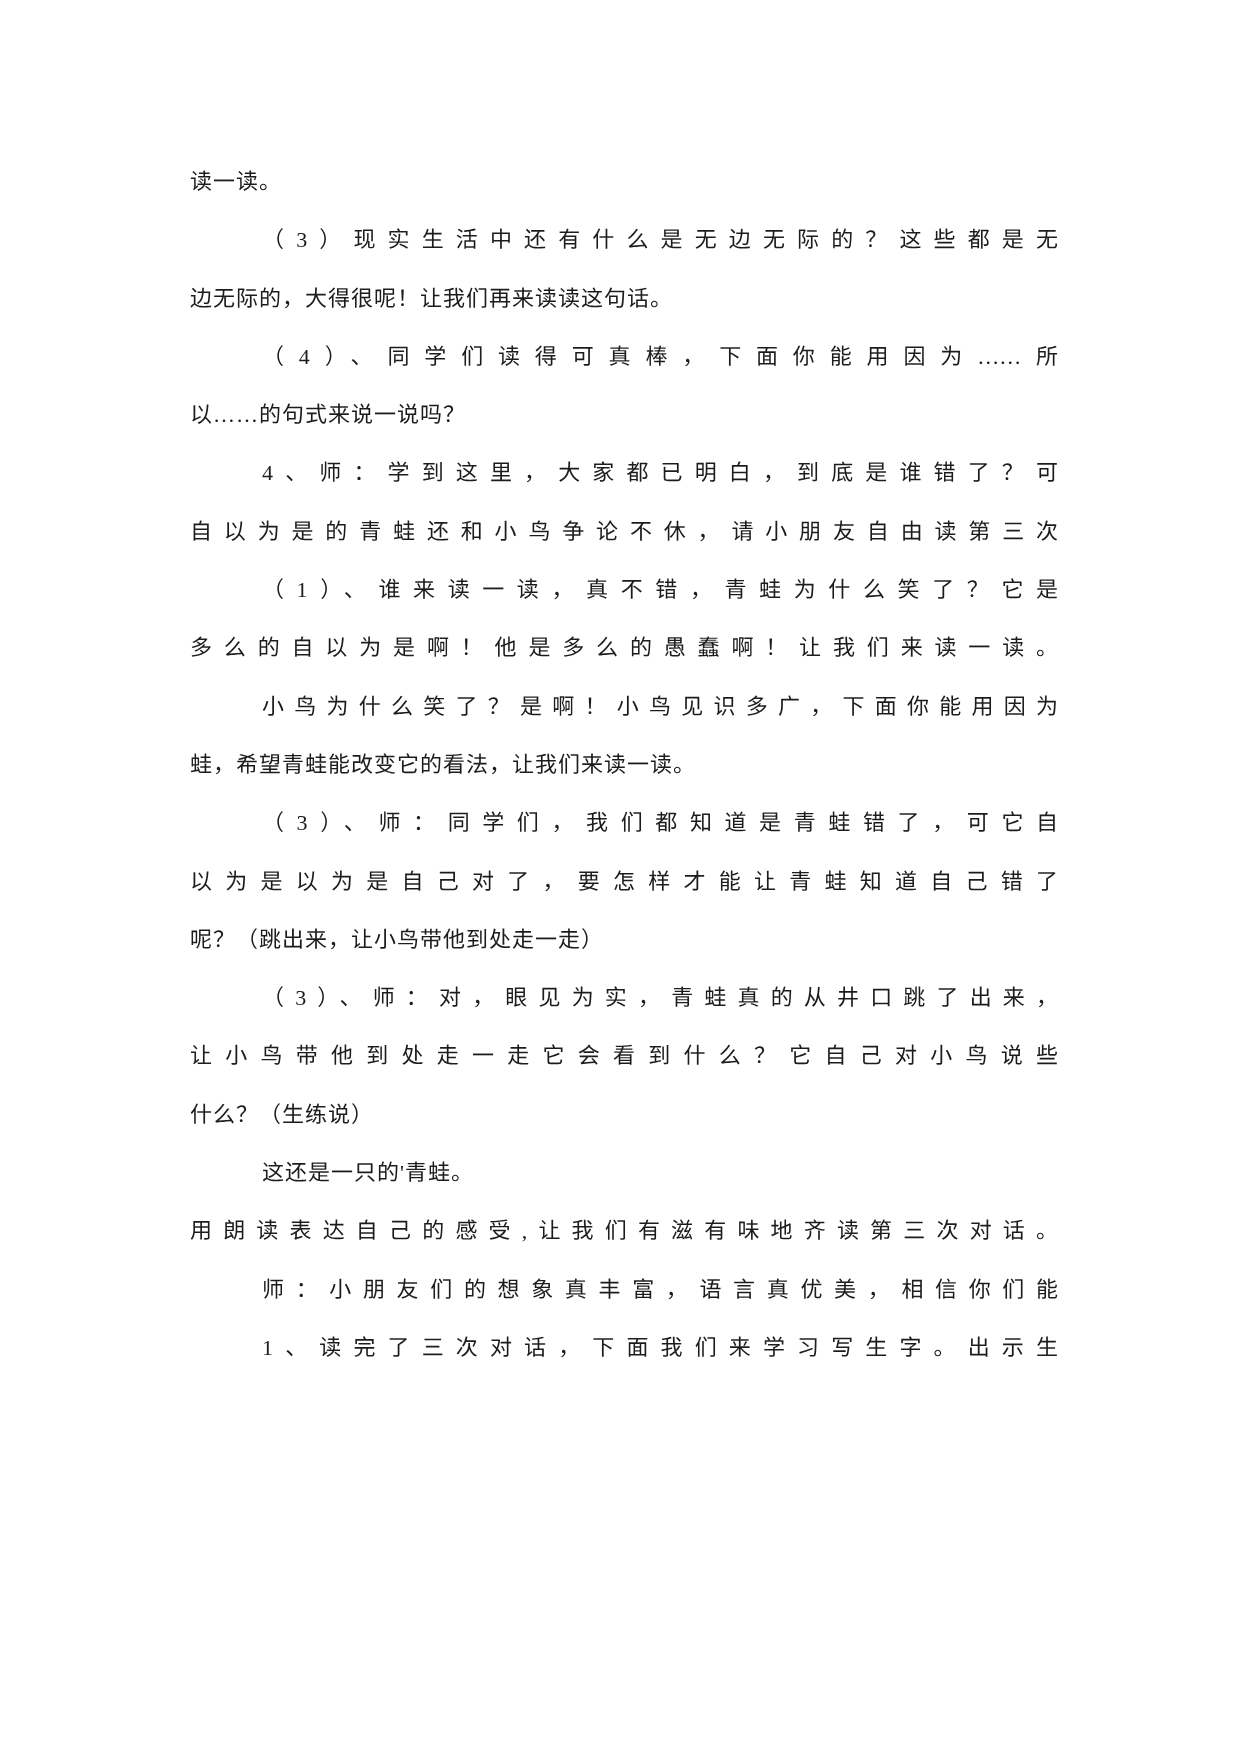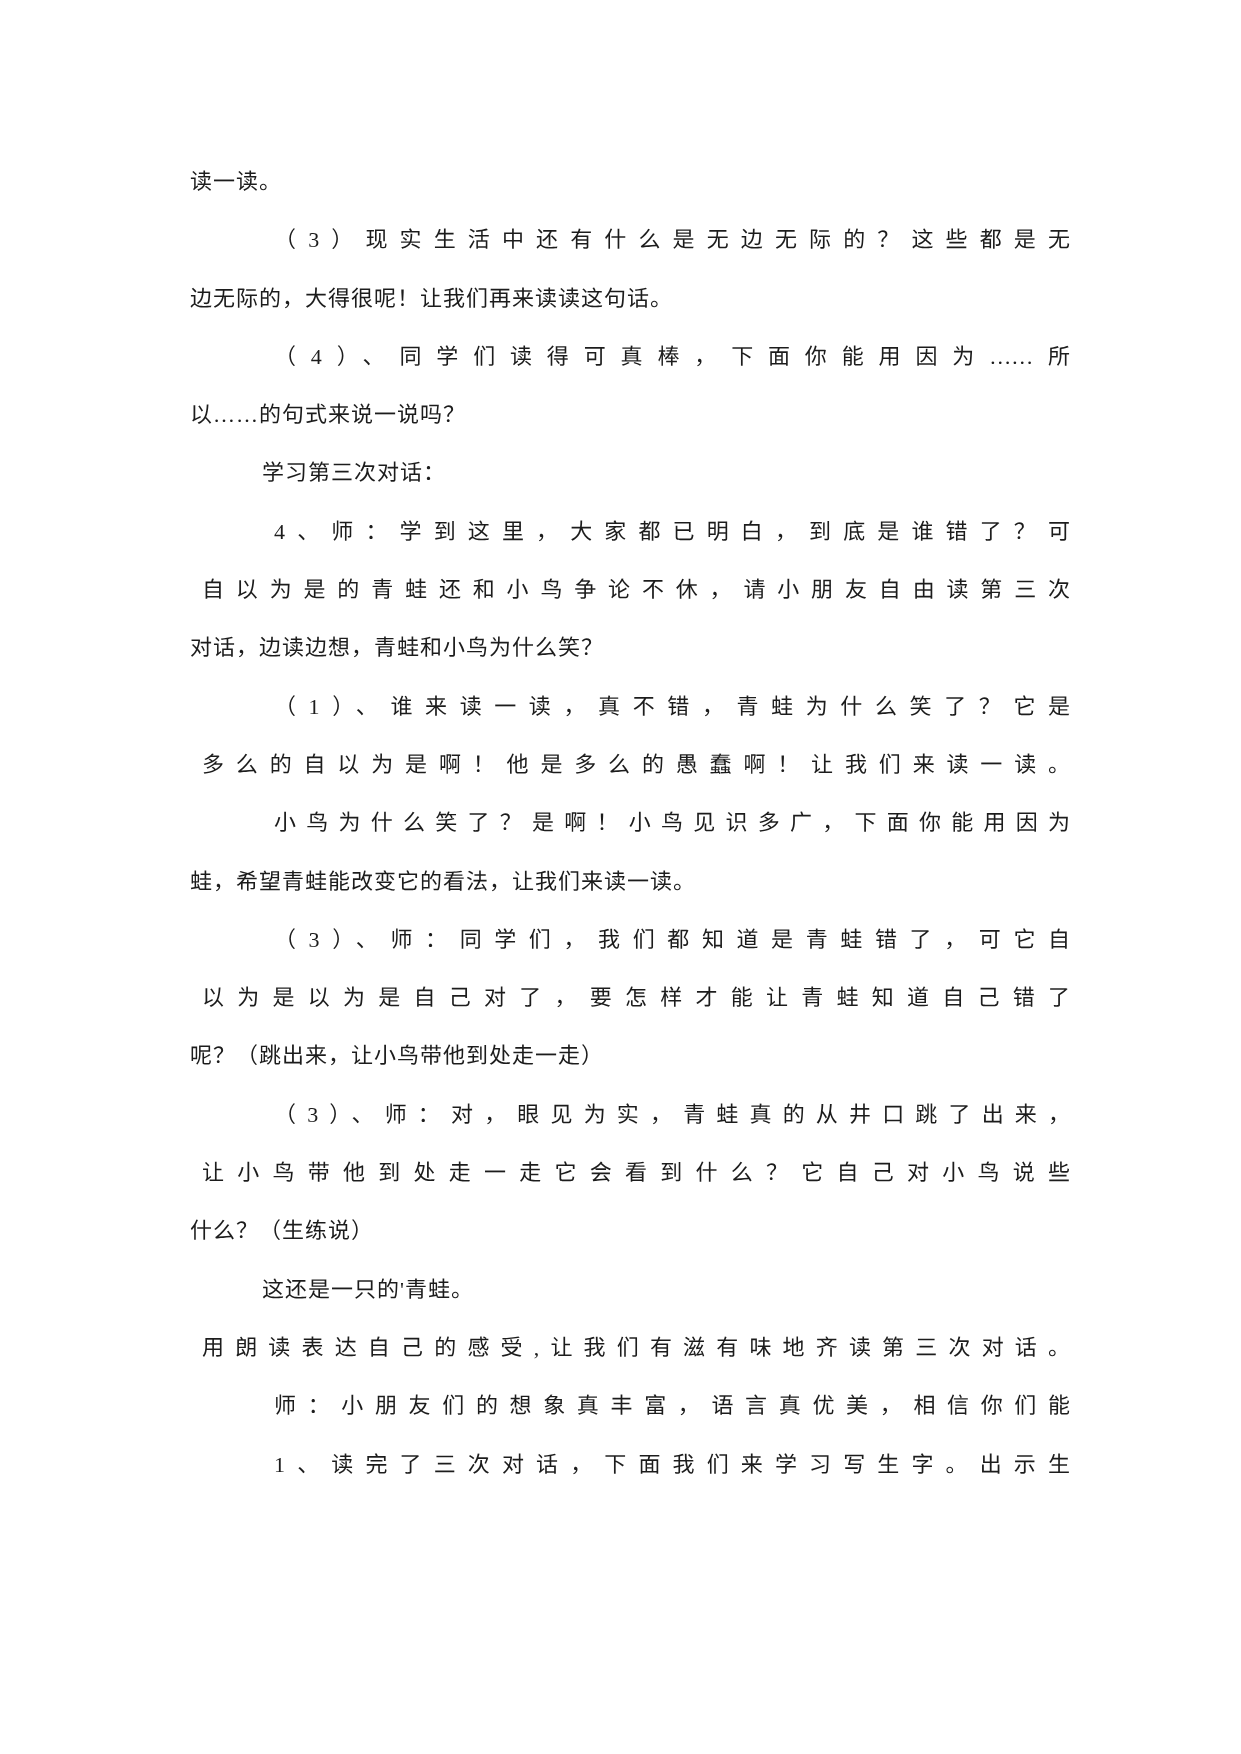--- a/index.html
+++ b/index.html
@@ -31,40 +31,37 @@
     text-align: left;
     white-space: nowrap;
     letter-spacing: 1px;
   }
   .line.justify {
     white-space: normal;
     text-align: justify;
     text-align-last: justify;
     text-justify: inter-character;
     letter-spacing: 0;
-    margin-left: 12px;
   }
   .line.indent {
     padding-left: 72px;
   }
 </style>
 </head>
 <body>
 
 <div class="page">
   <div class="text-block" id="text-block">
       <div class="line">读一读。</div>
       <div class="line indent justify">（3）现实生活中还有什么是无边无际的？这些都是无</div>
       <div class="line">边无际的，大得很呢！让我们再来读读这句话。</div>
       <div class="line indent justify">（4）、同学们读得可真棒，下面你能用因为……所</div>
       <div class="line">以……的句式来说一说吗？</div>
-      <div class="line indent">学习第三次对话：</div>
       <div class="line indent justify">4、师：学到这里，大家都已明白，到底是谁错了？可</div>
       <div class="line justify">自以为是的青蛙还和小鸟争论不休，请小朋友自由读第三次</div>
-      <div class="line">对话，边读边想，青蛙和小鸟为什么笑？</div>
       <div class="line indent justify">（1）、谁来读一读，真不错，青蛙为什么笑了？它是</div>
       <div class="line justify">多么的自以为是啊！他是多么的愚蠢啊！让我们来读一读。</div>
       <div class="line indent justify">小鸟为什么笑了？是啊！小鸟见识多广，下面你能用因为</div>
       <div class="line">蛙，希望青蛙能改变它的看法，让我们来读一读。</div>
       <div class="line indent justify">（3）、师：同学们，我们都知道是青蛙错了，可它自</div>
       <div class="line justify">以为是以为是自己对了，要怎样才能让青蛙知道自己错了</div>
       <div class="line">呢？（跳出来，让小鸟带他到处走一走）</div>
       <div class="line indent justify">（3）、师：对，眼见为实，青蛙真的从井口跳了出来，</div>
       <div class="line justify">让小鸟带他到处走一走它会看到什么？它自己对小鸟说些</div>
       <div class="line">什么？（生练说）</div>

